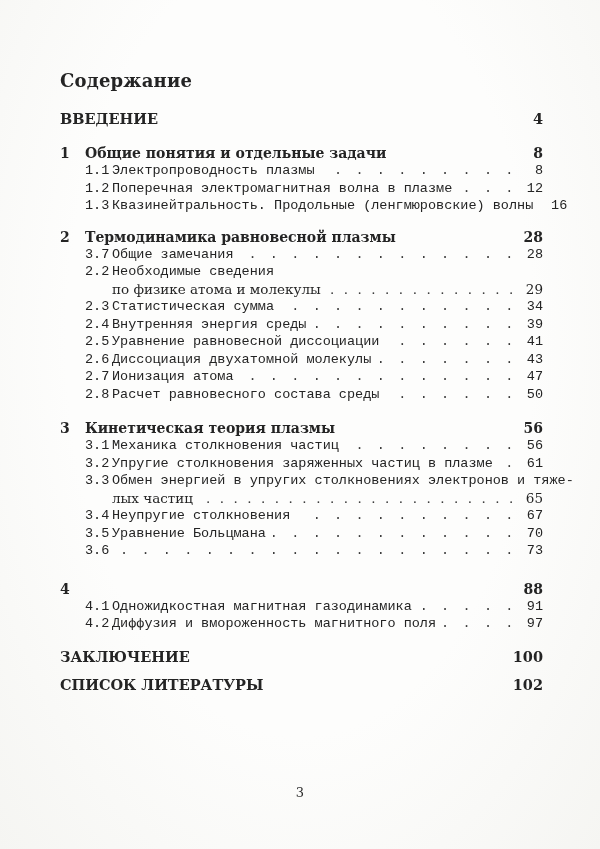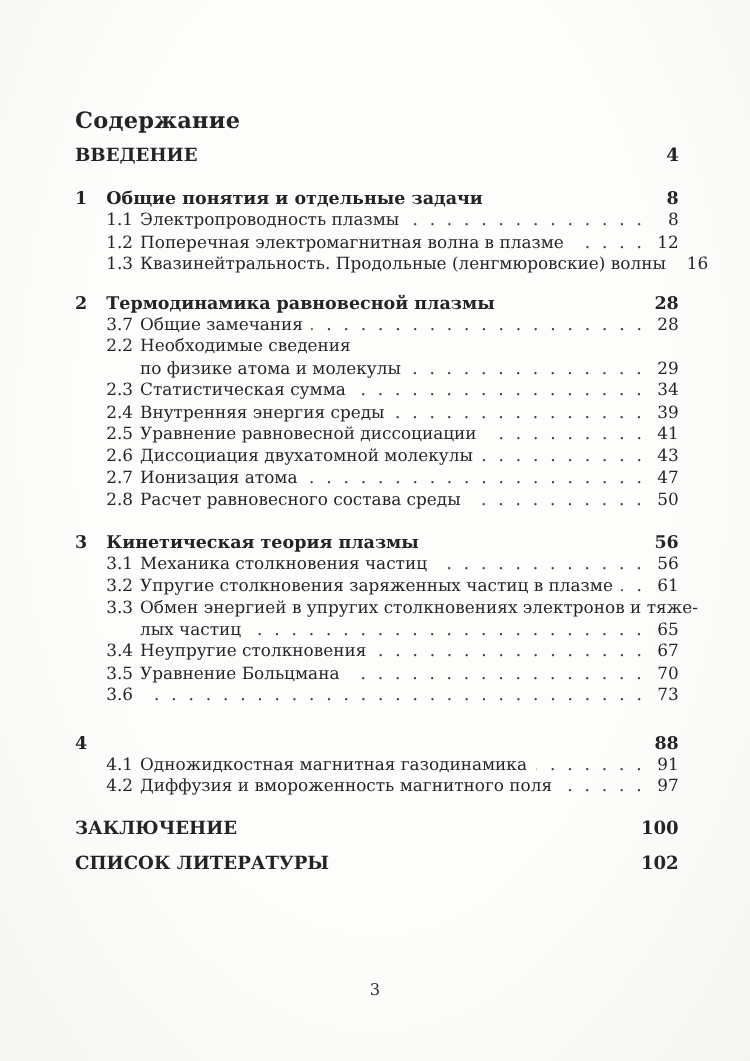--- a/index.html
+++ b/index.html
@@ -4,21 +4,21 @@
 <style>
   html, body { margin: 0; padding: 0; }
   body {
     width: 600px; height: 849px;
     font-family: "DejaVu Serif", "Liberation Serif", serif;
     color: #242424;
     background: radial-gradient(ellipse at 50% 40%, #fdfdfc 55%, #f5f5f2 100%);
     overflow: hidden;
   }
   .page { position: relative; width: 600px; height: 849px; }
-  .content { position: absolute; left: 60px; right: 57px; top: 86px; }
+  .content { position: absolute; left: 60px; right: 57px; top: 70px; }
 
   .toc-heading {
     font-size: 18px; line-height: 22px; font-weight: bold;
     letter-spacing: 0.2px;
   }
 
   .row { display: flex; align-items: baseline; font-size: 13.5px; line-height: 17.5px; }
   .row .num  { flex: 0 0 27px; }
   .row .txt  { white-space: nowrap; }
   .row .fill { flex: 1 1 auto; }
@@ -26,35 +26,35 @@
     flex: 1 1 auto; overflow: hidden; white-space: nowrap;
     direction: rtl; margin: 0 3px 0 7px; color: #3a3a3a;
   }
   .row .dots::after {
     content: ". . . . . . . . . . . . . . . . . . . . . . . . . . . . . . . . . . . . . . . . . . . . . . . . . . . . . . . . . . . .";
     letter-spacing: 2.6px;
   }
   .row .pg { flex: 0 0 auto; min-width: 24px; text-align: right; }
 
   .row.top-entry { font-size: 14.5px; line-height: 18px; font-weight: bold; }
-  .row.intro        { margin-top: 8px; }
+  .row.intro        { margin-top: 18px; }
   .row.conclusion   { margin-top: 15px; }
   .row.bibliography { margin-top: 10px; align-items: flex-end; }
 
   .chapter { margin-top: 0; }
   .chapter-head {
     font-size: 14px; line-height: 18px; font-weight: bold;
   }
   .chapter-head .num { flex: 0 0 25px; }
   .ch1 { margin-top: 16px; }
   .ch2 { margin-top: 13px; }
   .ch3 { margin-top: 16px; }
   .ch4 { margin-top: 20px; }
 
-  .section { margin-left: 25px; }
+  .section { margin-left: 25px; font-family: Liberation Mono, monospace; }
   .cont-line { margin-left: 52px; }
 
   .footer {
     position: absolute; left: 0; right: 0; top: 785px;
     text-align: center; font-size: 13px; color: #2e2e2e;
   }
 </style>
 </head>
 <body>
 

